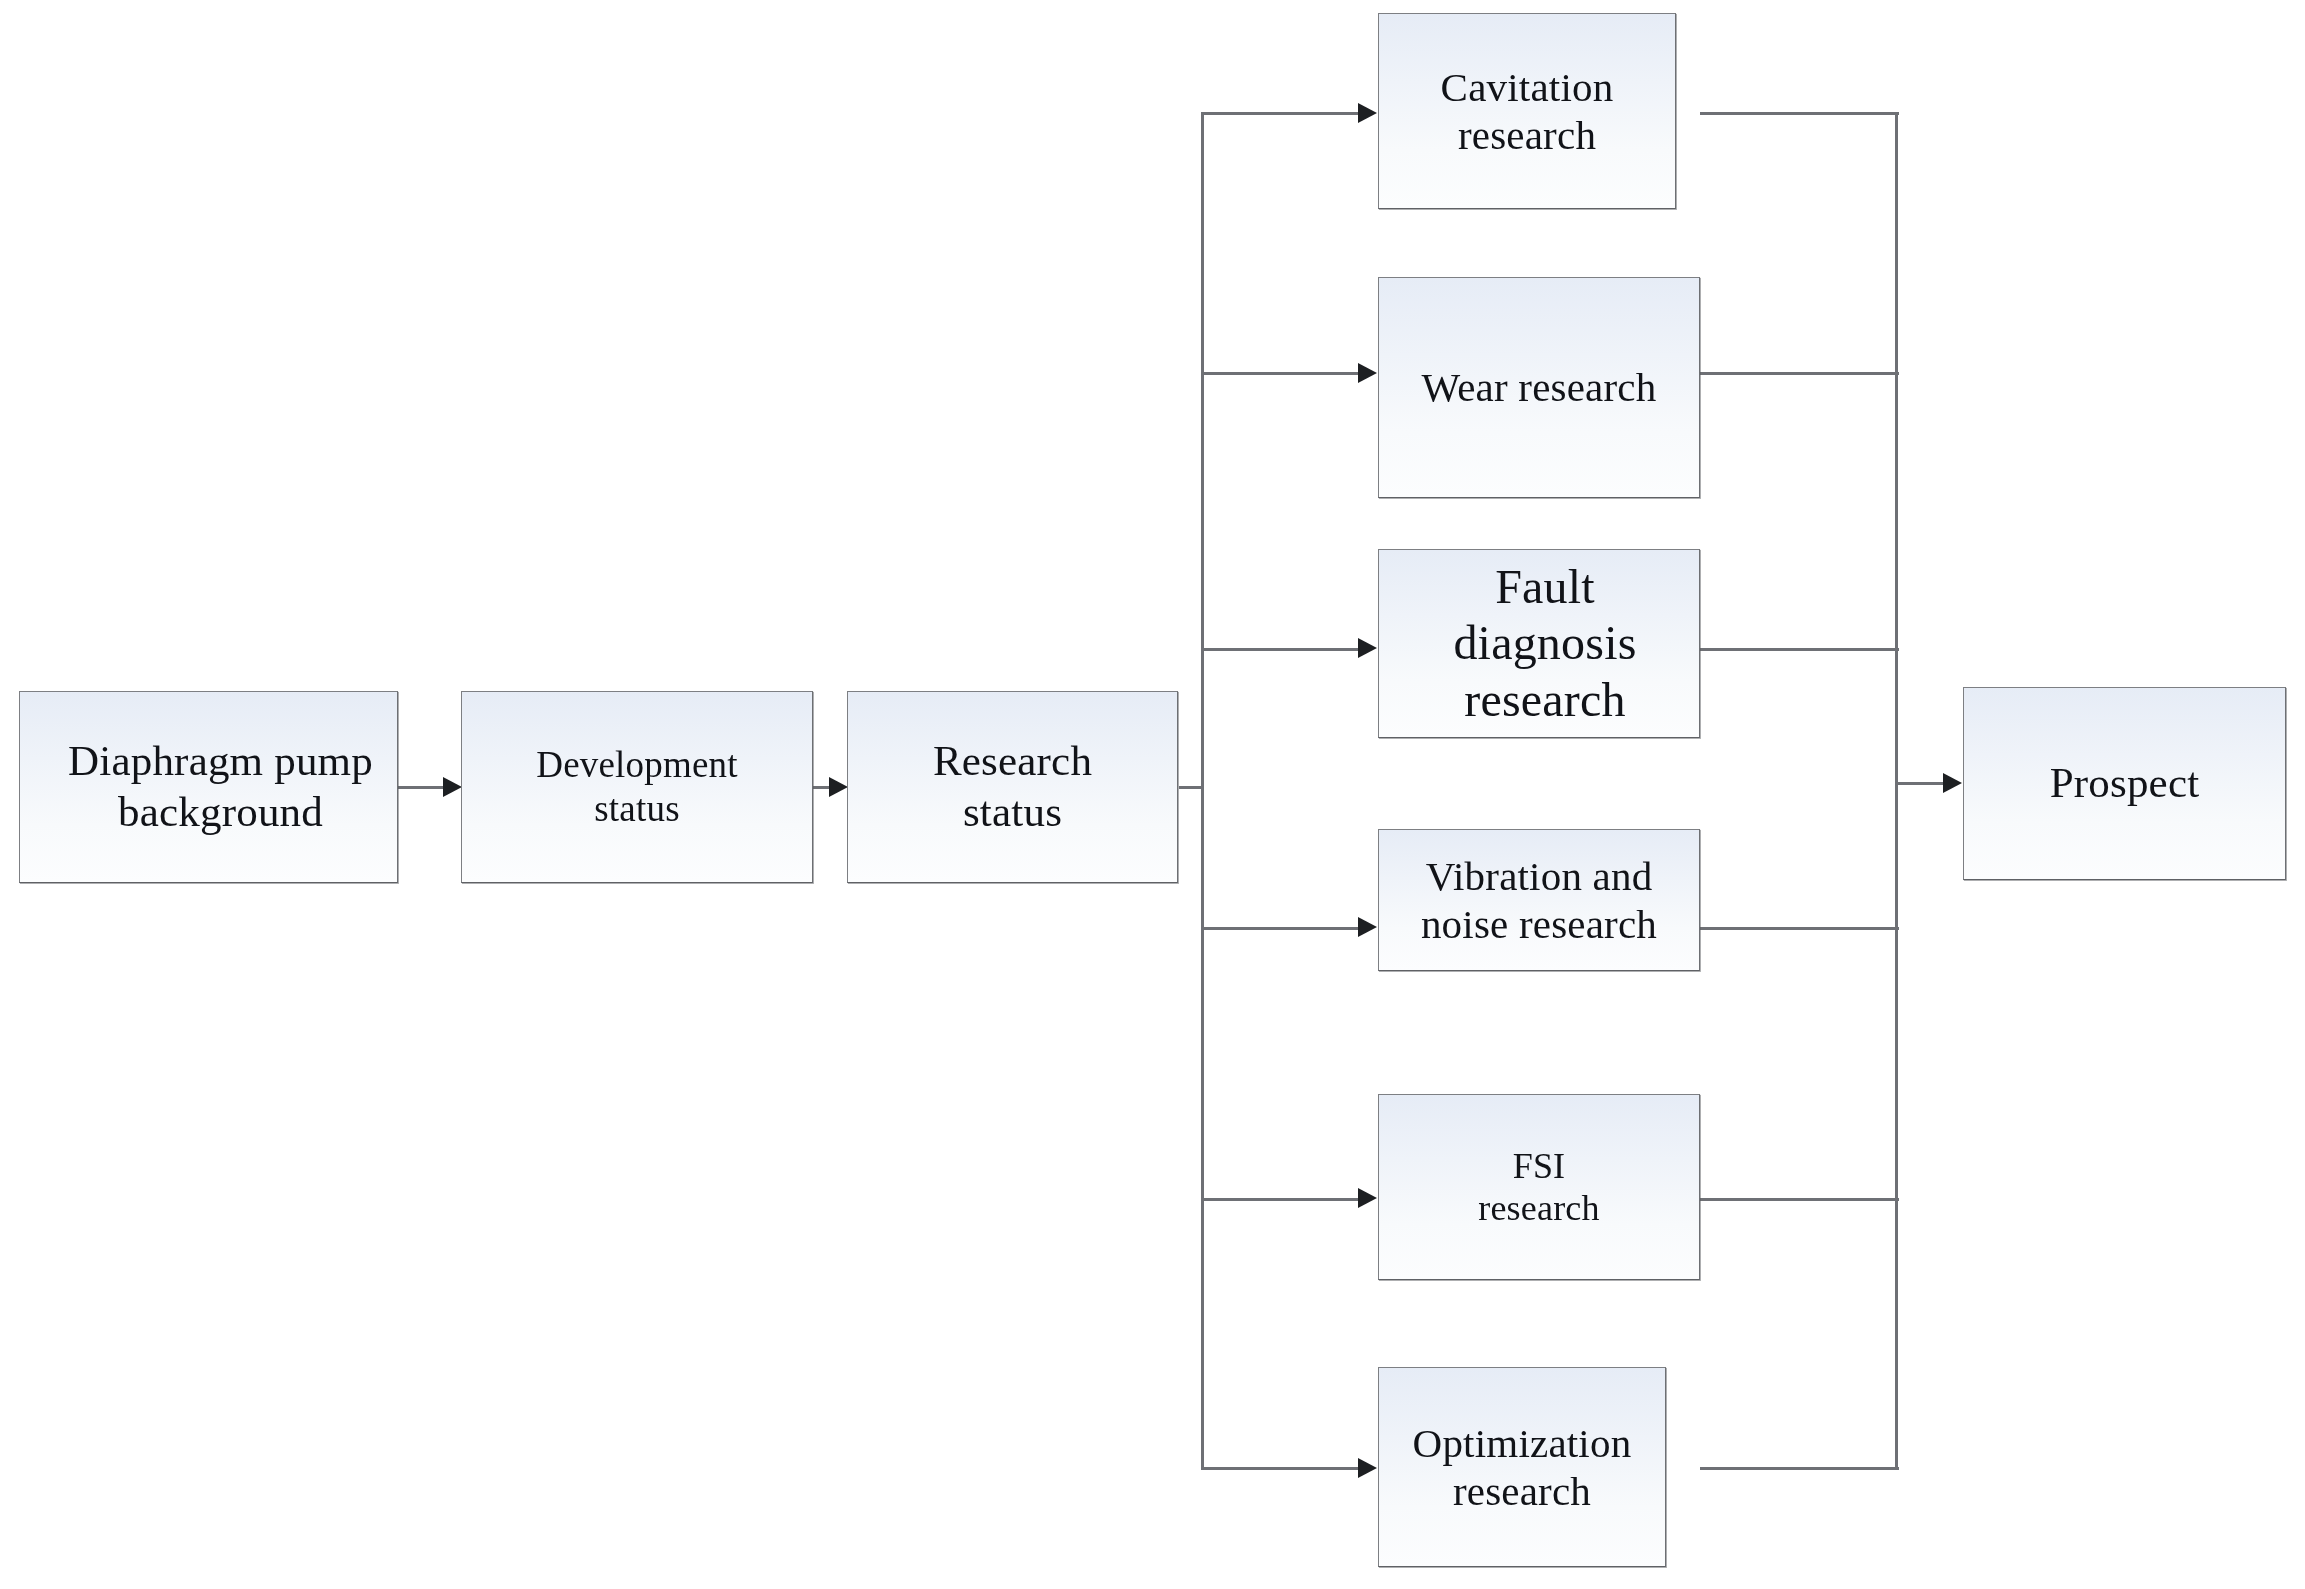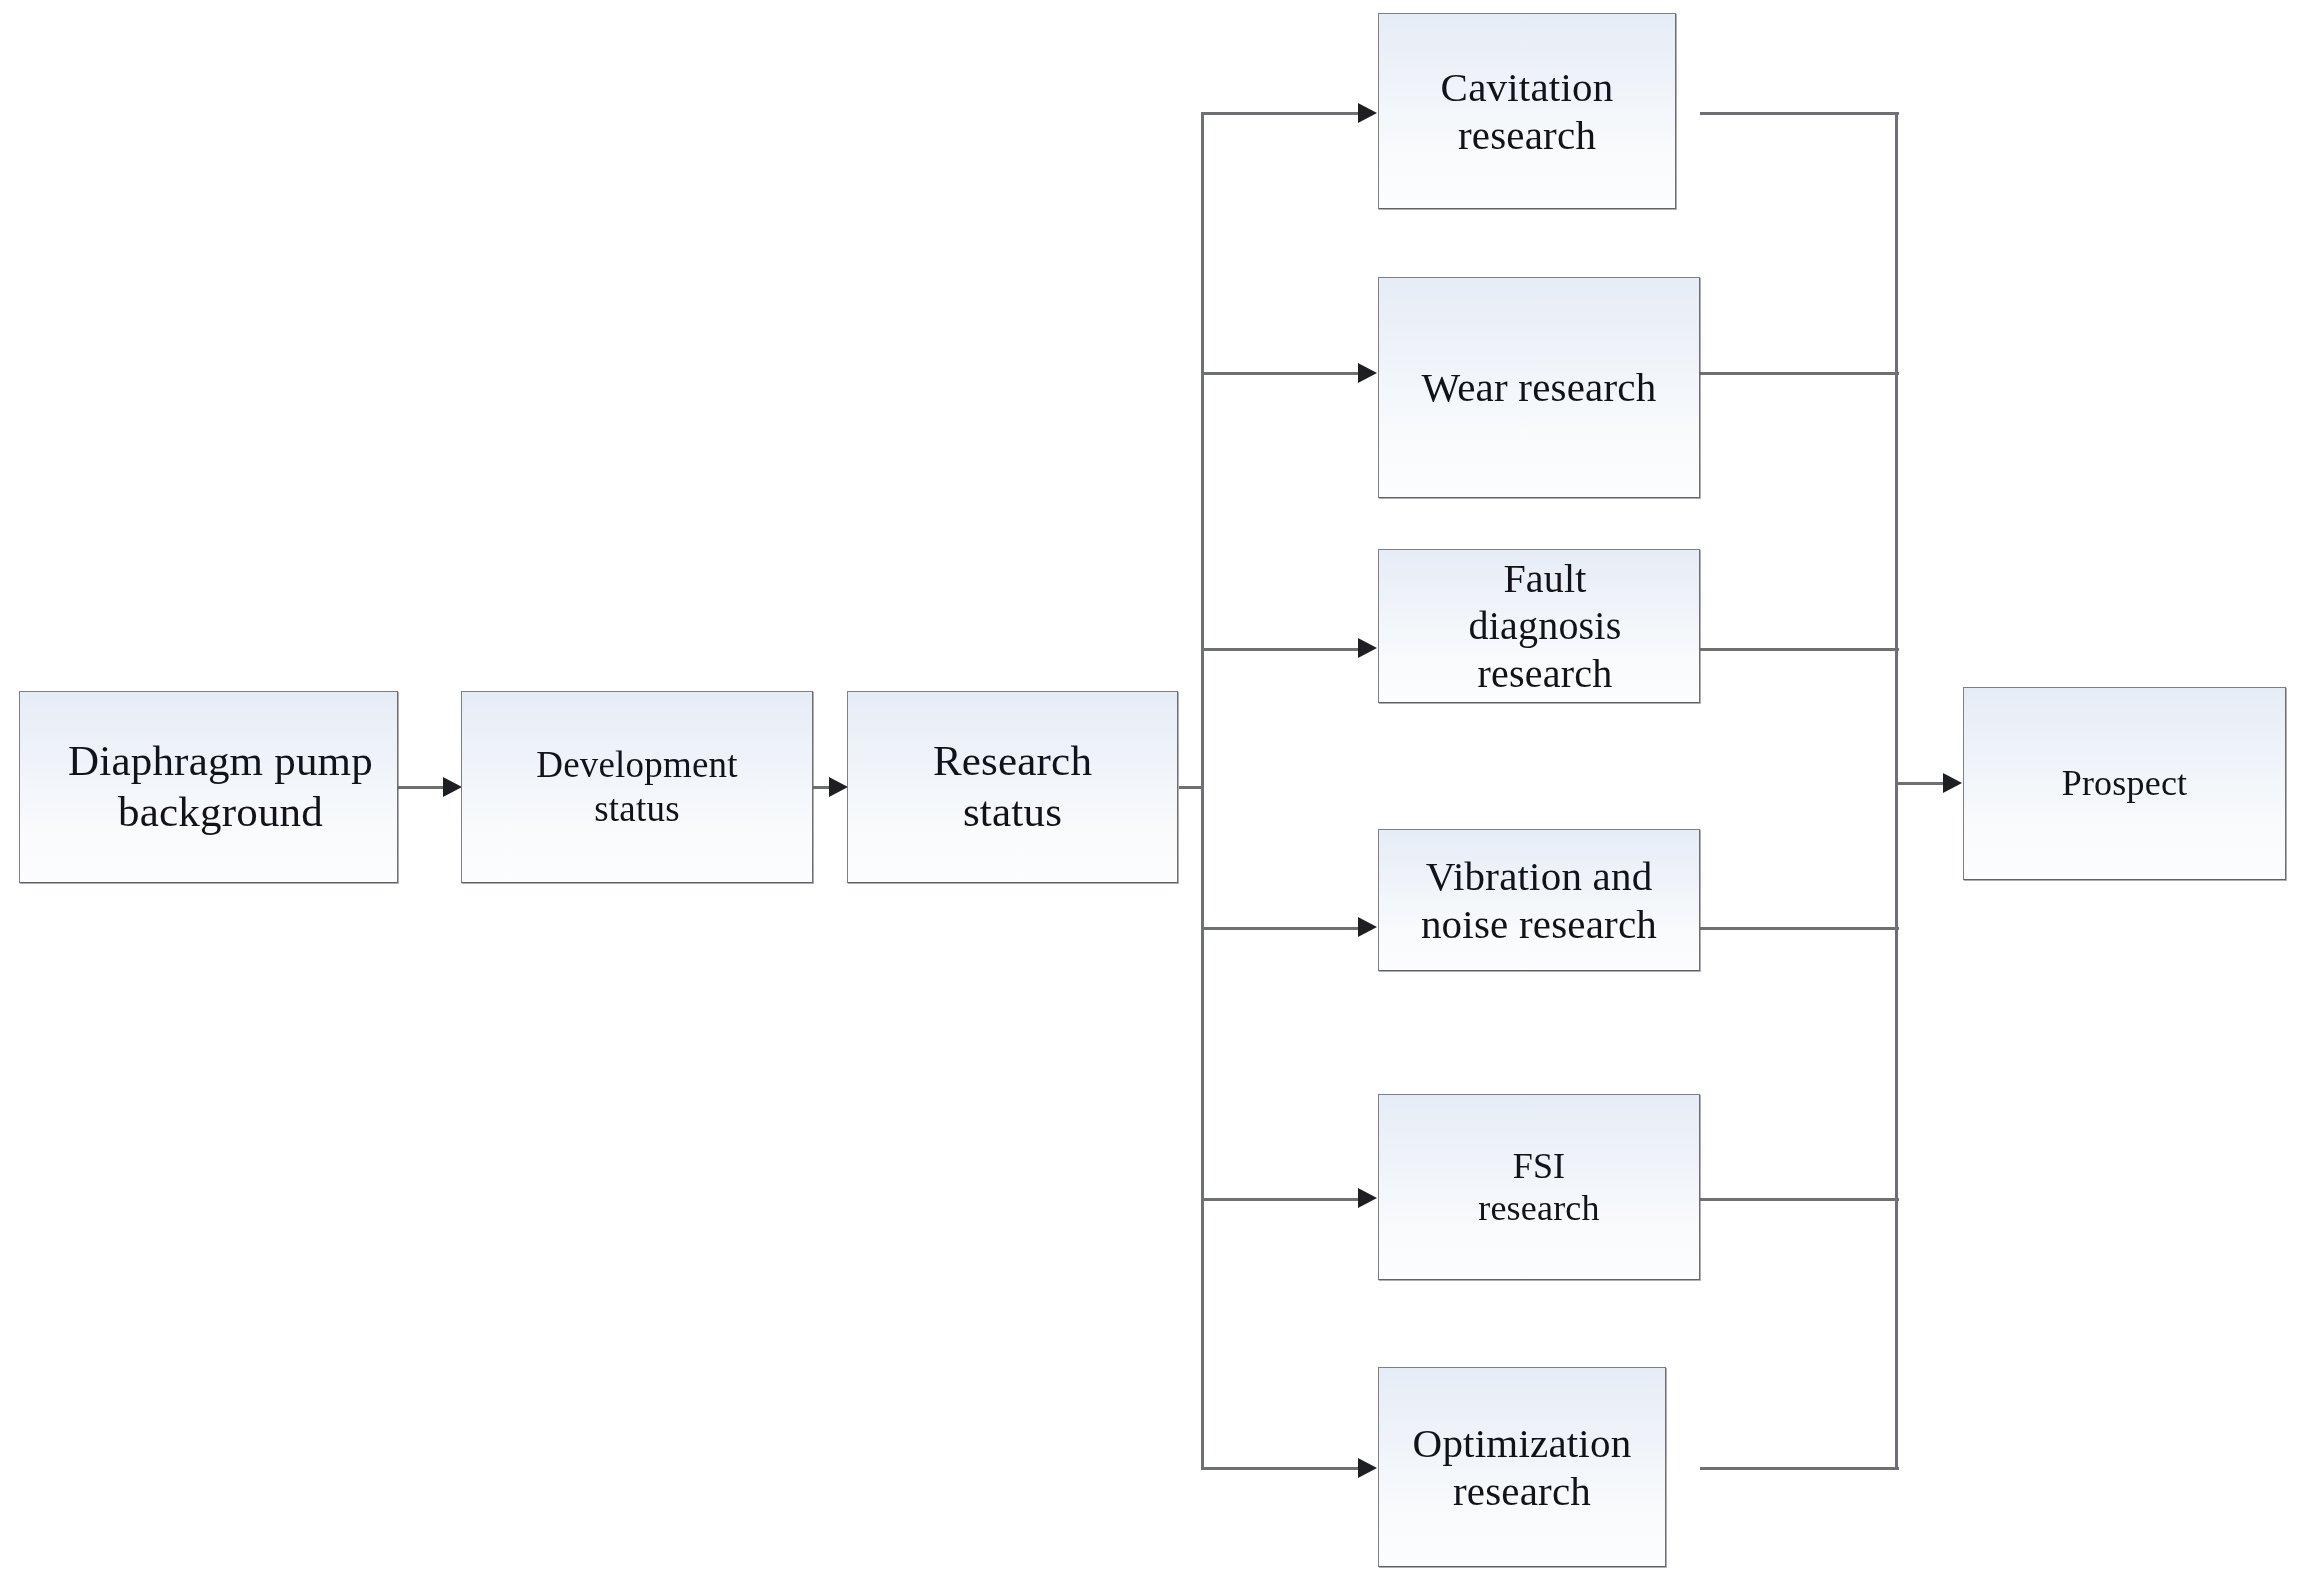--- a/index.html
+++ b/index.html
@@ -113,39 +113,39 @@
 
   <div class="node" style="left:1378px; top:13px; width:298px; height:196px; font-size:41px;">
     <span class="label">Cavitation
 research</span>
   </div>
 
   <div class="node" style="left:1378px; top:277px; width:322px; height:221px; font-size:41px;">
     <span class="label">Wear research</span>
   </div>
 
-  <div class="node" style="left:1378px; top:549px; width:322px; height:154px; font-size:40px;padding-left:12px;">
+  <div class="node" style="left:1378px; top:549px; width:322px; height:189px; font-size:48px;padding-left:12px;">
     <span class="label">Fault
 diagnosis
 research</span>
   </div>
 
   <div class="node" style="left:1378px; top:829px; width:322px; height:142px; font-size:41px;">
     <span class="label">Vibration and
 noise research</span>
   </div>
 
   <div class="node" style="left:1378px; top:1094px; width:322px; height:186px; font-size:36px;">
     <span class="label">FSI
 research</span>
   </div>
 
   <div class="node" style="left:1378px; top:1367px; width:288px; height:200px; font-size:41px;">
     <span class="label">Optimization
 research</span>
   </div>
 
-  <div class="node" style="left:1963px; top:687px; width:323px; height:193px; font-size:36px;">
+  <div class="node" style="left:1963px; top:687px; width:323px; height:193px; font-size:43px;">
     <span class="label">Prospect</span>
   </div>
 
 </div>
 
 
 </body></html>

